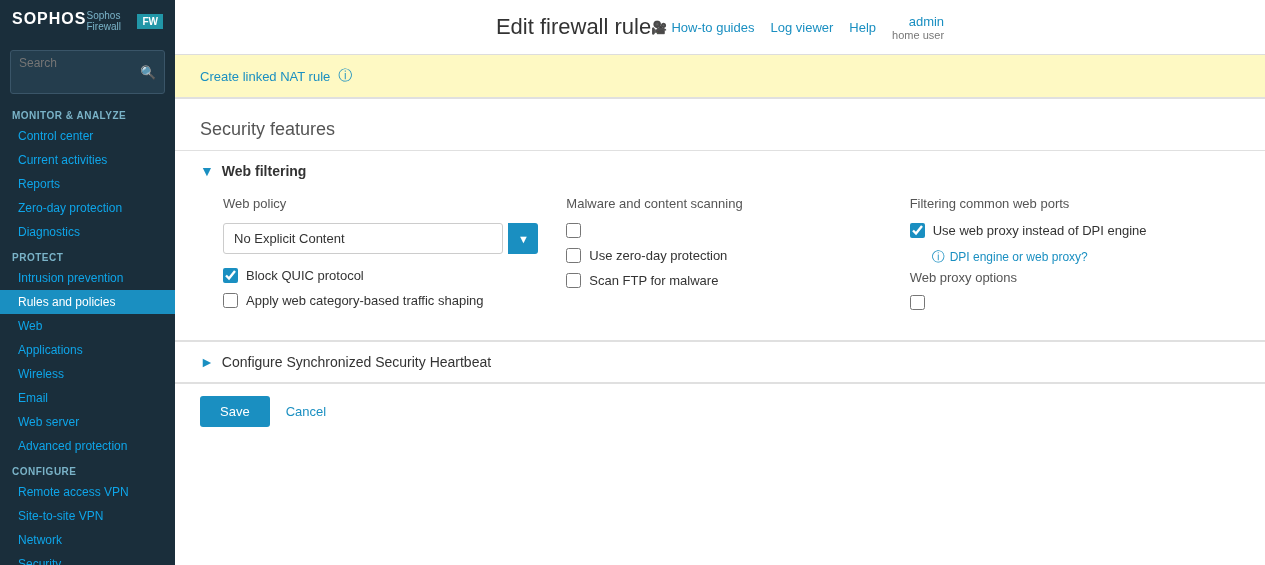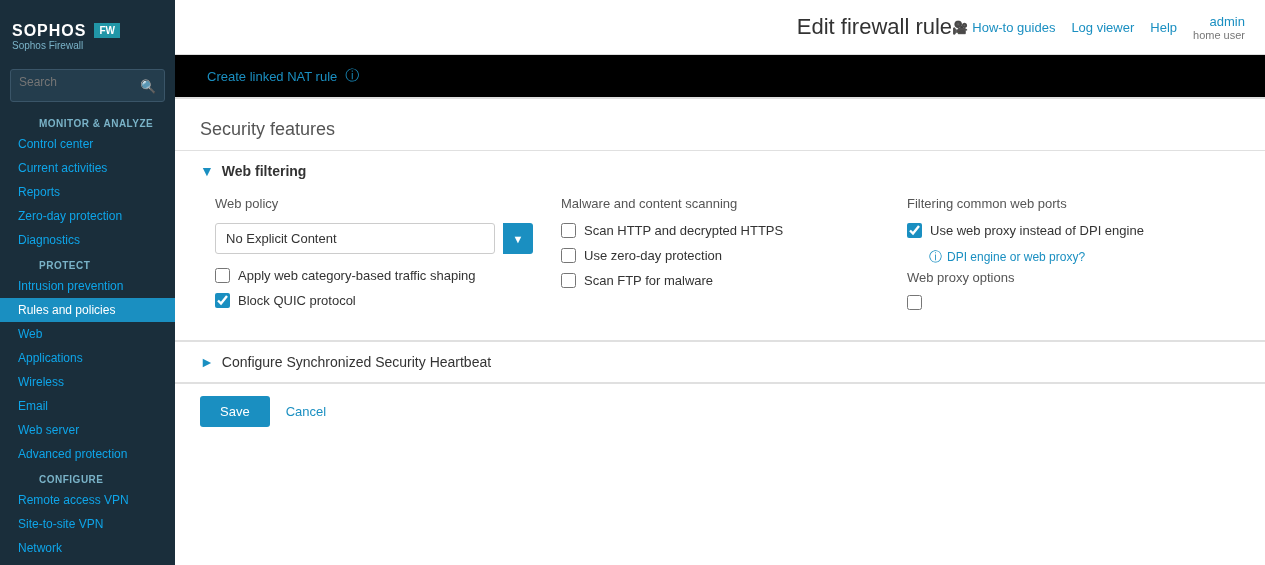--- a/index.html
+++ b/index.html
@@ -18,22 +18,21 @@
     }
     #logo-area {
       background: #1a2e3b;
       padding: 10px 12px;
       display: flex;
       align-items: center;
       gap: 8px;
     }
     .sophos-logo {
       display: flex;
-      flex-direction: column;
-      margin-top: 12px;
+      flex-direction: row;
     }
     .sophos-logo-text {
       color: white;
       font-size: 16px;
       font-weight: bold;
       letter-spacing: 1px;
     }
     .sophos-sub {
       color: #7ab3c8;
       font-size: 10px;
@@ -48,21 +47,21 @@
     }
     .search-container {
       padding: 8px 10px;
       background: #1a2e3b;
     }
     .search-box {
       width: 100%;
       background: #243d4d;
       border: 1px solid #3a5568;
       color: #ccc;
-      padding: 5px 28px 12px 8px;
+      padding: 5px 28px 23px 8px;
       border-radius: 3px;
       font-size: 12px;
       position: relative;
     }
     .search-wrap {
       position: relative;
     }
     .search-icon-inner {
       position: absolute;
       right: 8px;
@@ -71,21 +70,20 @@
       color: #7ab3c8;
       font-size: 13px;
     }
     .section-label {
       color: #7ab3c8;
       font-size: 10px;
       font-weight: bold;
       padding: 8px 12px 3px;
       letter-spacing: 0.5px;
       text-transform: uppercase;
-      margin-left: 27px;
     }
     .nav-item {
       padding: 5px 12px 5px 18px;
       color: #0ea5e9;
       cursor: pointer;
       font-size: 12px;
       white-space: nowrap;
     }
     .nav-item.active {
       background: #1a8fc1;
@@ -99,21 +97,21 @@
       flex-direction: column;
       background: #f5f5f5;
       overflow: hidden;
     }
     #topbar {
       background: white;
       border-bottom: 1px solid #ddd;
       padding: 16px 20px;
       display: flex;
       align-items: center;
-      justify-content: flex-end;
+      justify-content: center;
       height: 55px;
       min-height: 55px;
     }
     .page-title {
       font-size: 22px;
       color: #333;
       font-weight: normal;
     }
     .topbar-right {
       display: flex;
@@ -143,23 +141,23 @@
 
     #content {
       flex: 1;
       overflow-y: auto;
       background: white;
       margin: 0;
     }
 
     
     .nat-rule-bar {
-      padding: 12px 32px;
+      padding: 12px 25px;
       border-bottom: 1px solid #e0e0e0;
-      background: #000000;
+      background: #fef9c3;
       display: flex;
       align-items: center;
       gap: 8px;
     }
     .nat-link {
       color: #1a8fc1;
       cursor: pointer;
       font-size: 13px;
     }
     .info-icon {
@@ -195,20 +193,21 @@
     .chevron-icon {
       color: #1a8fc1;
       font-size: 14px;
     }
 
     .web-filtering-body {
       padding: 5px 40px 20px;
       display: grid;
       grid-template-columns: 1fr 1fr 1fr;
       gap: 28px;
+      margin-left: 8px;
     }
 
     .col-label {
       font-size: 13px;
       color: #555;
       margin-bottom: 12px;
       font-weight: normal;
     }
 
     .dropdown-wrap {
@@ -411,34 +410,33 @@
         <div class="col-label">Web policy</div>
         <div class="dropdown-wrap">
           <select class="dropdown-select">
             <option>No Explicit Content</option>
             <option>Default</option>
             <option>Custom</option>
           </select>
           <div class="dropdown-arrow">▼</div>
         </div>
         <div class="checkbox-row">
+          <input type="checkbox" id="block-quic" checked="" style="">
+          <label for="block-quic">Block QUIC protocol</label>
+        </div>
+        <div class="checkbox-row">
           <input type="checkbox" id="apply-web-category" style="">
           <label for="apply-web-category">Apply web category-based traffic shaping</label>
         </div>
-        <div class="checkbox-row">
-          <input type="checkbox" id="block-quic" checked="" style="">
-          <label for="block-quic">Block QUIC protocol</label>
-        </div>
       </div>
 
       <div>
         <div class="col-label">Malware and content scanning</div>
         <div class="checkbox-row">
           <input type="checkbox" id="scan-http" style="">
-          <label for="scan-http">Scan HTTP and decrypted HTTPS</label>
         </div>
         <div class="checkbox-row">
           <input type="checkbox" id="use-zero-day" style="">
           <label for="use-zero-day">Use zero-day protection</label>
         </div>
         <div class="checkbox-row">
           <input type="checkbox" id="scan-ftp" style="">
           <label for="scan-ftp">Scan FTP for malware</label>
         </div>
       </div>

